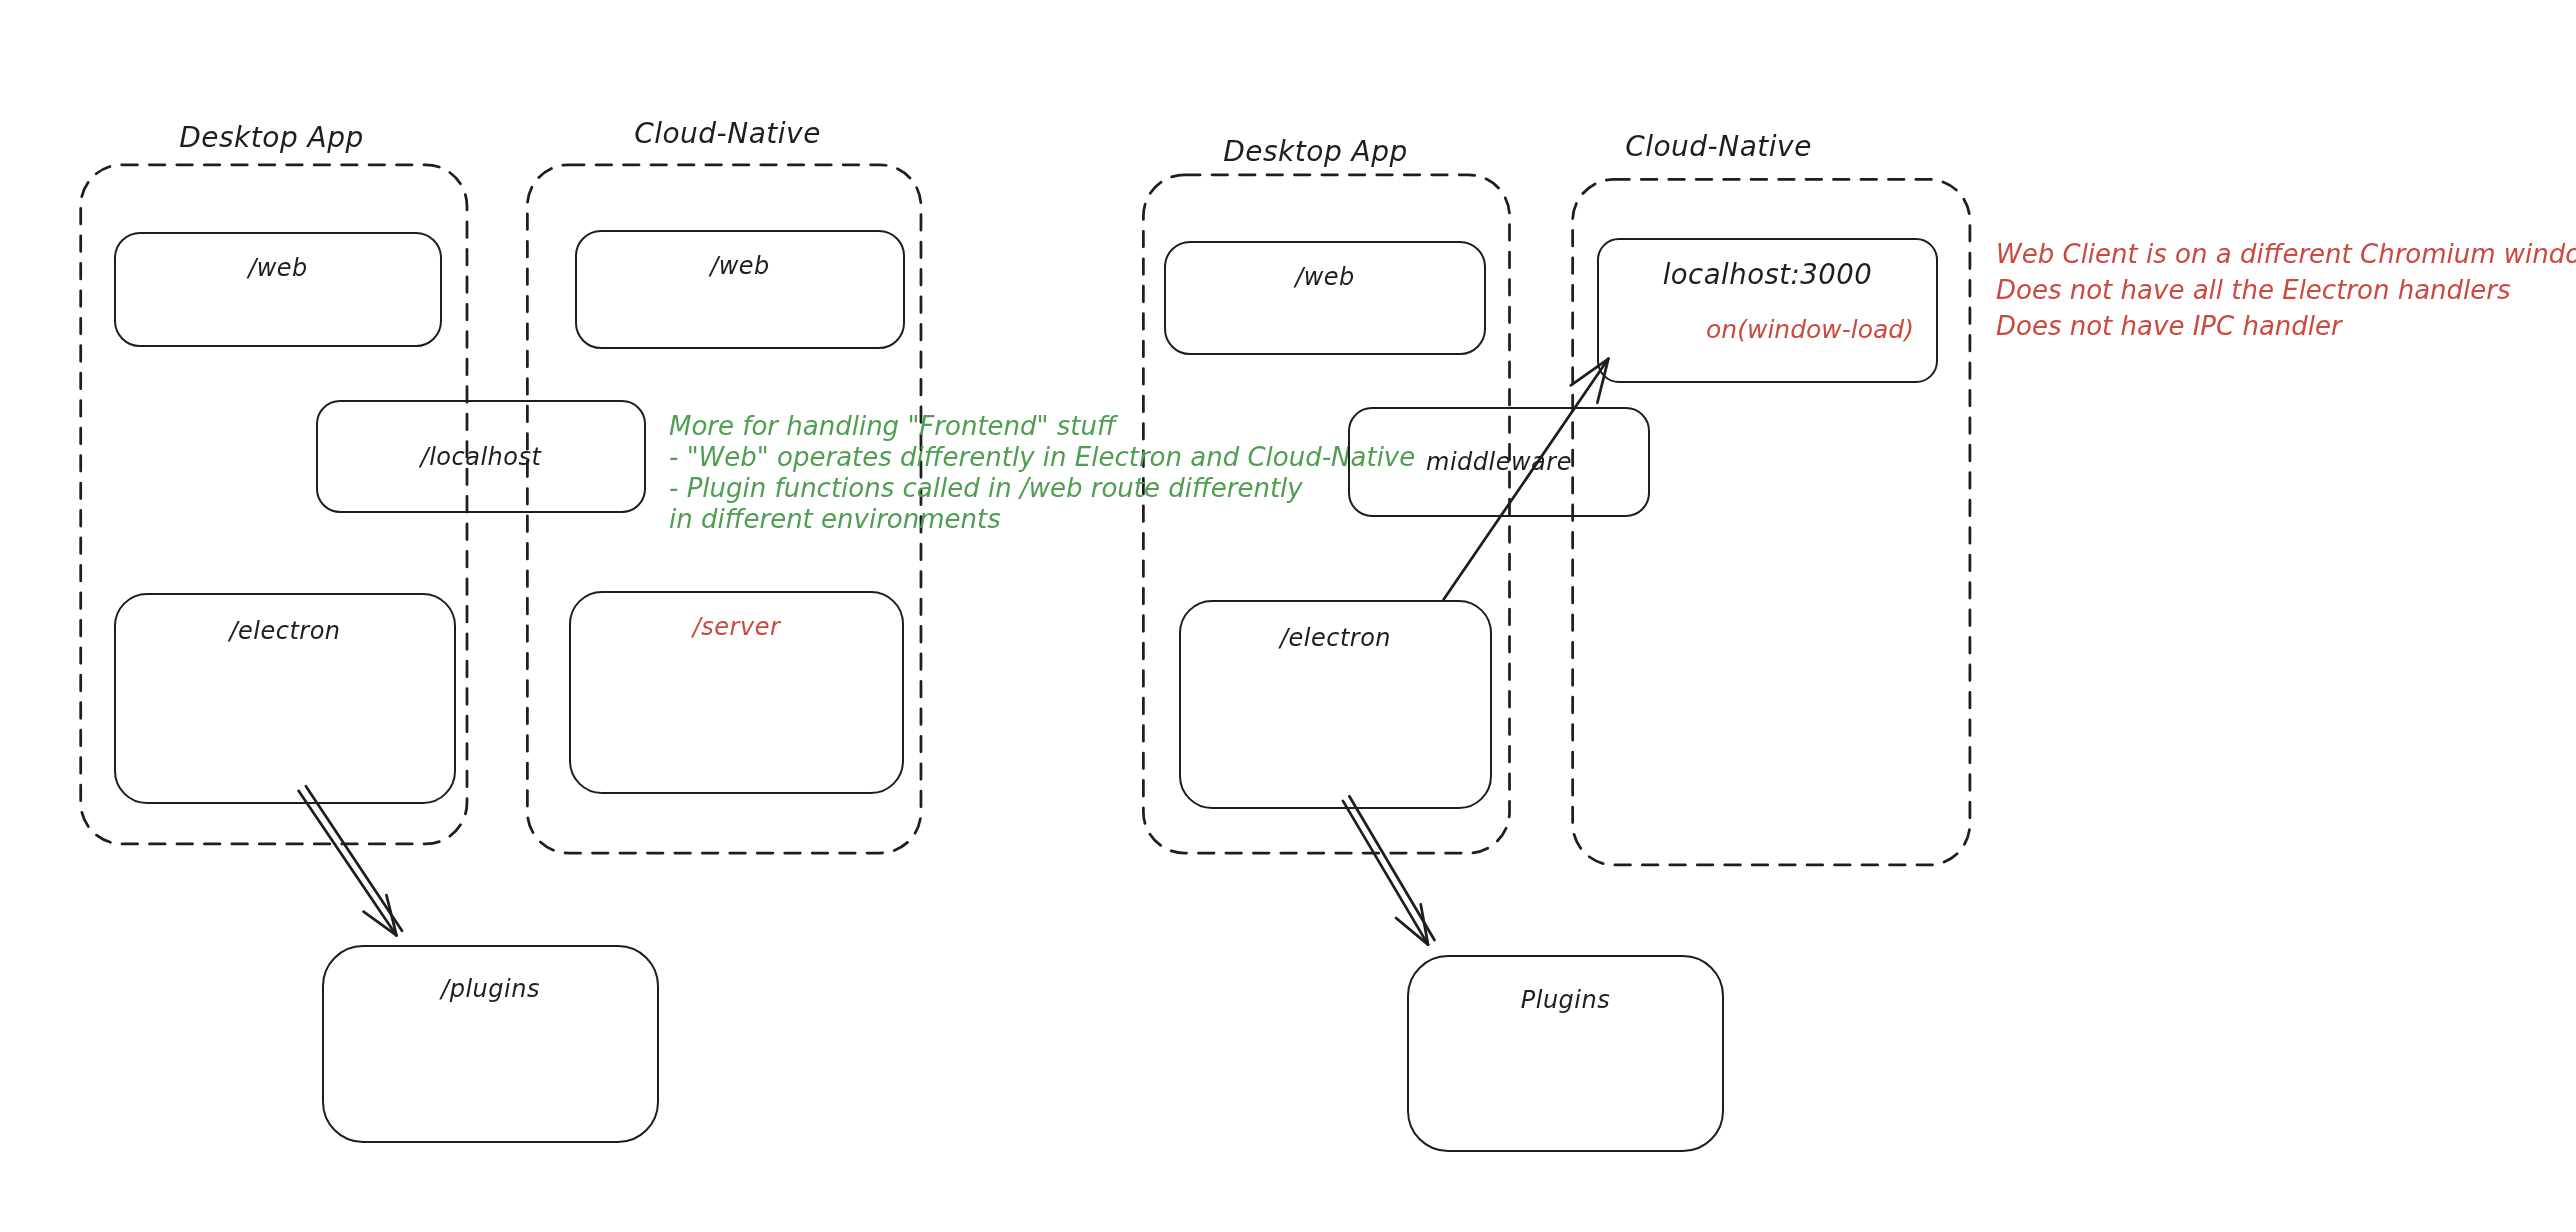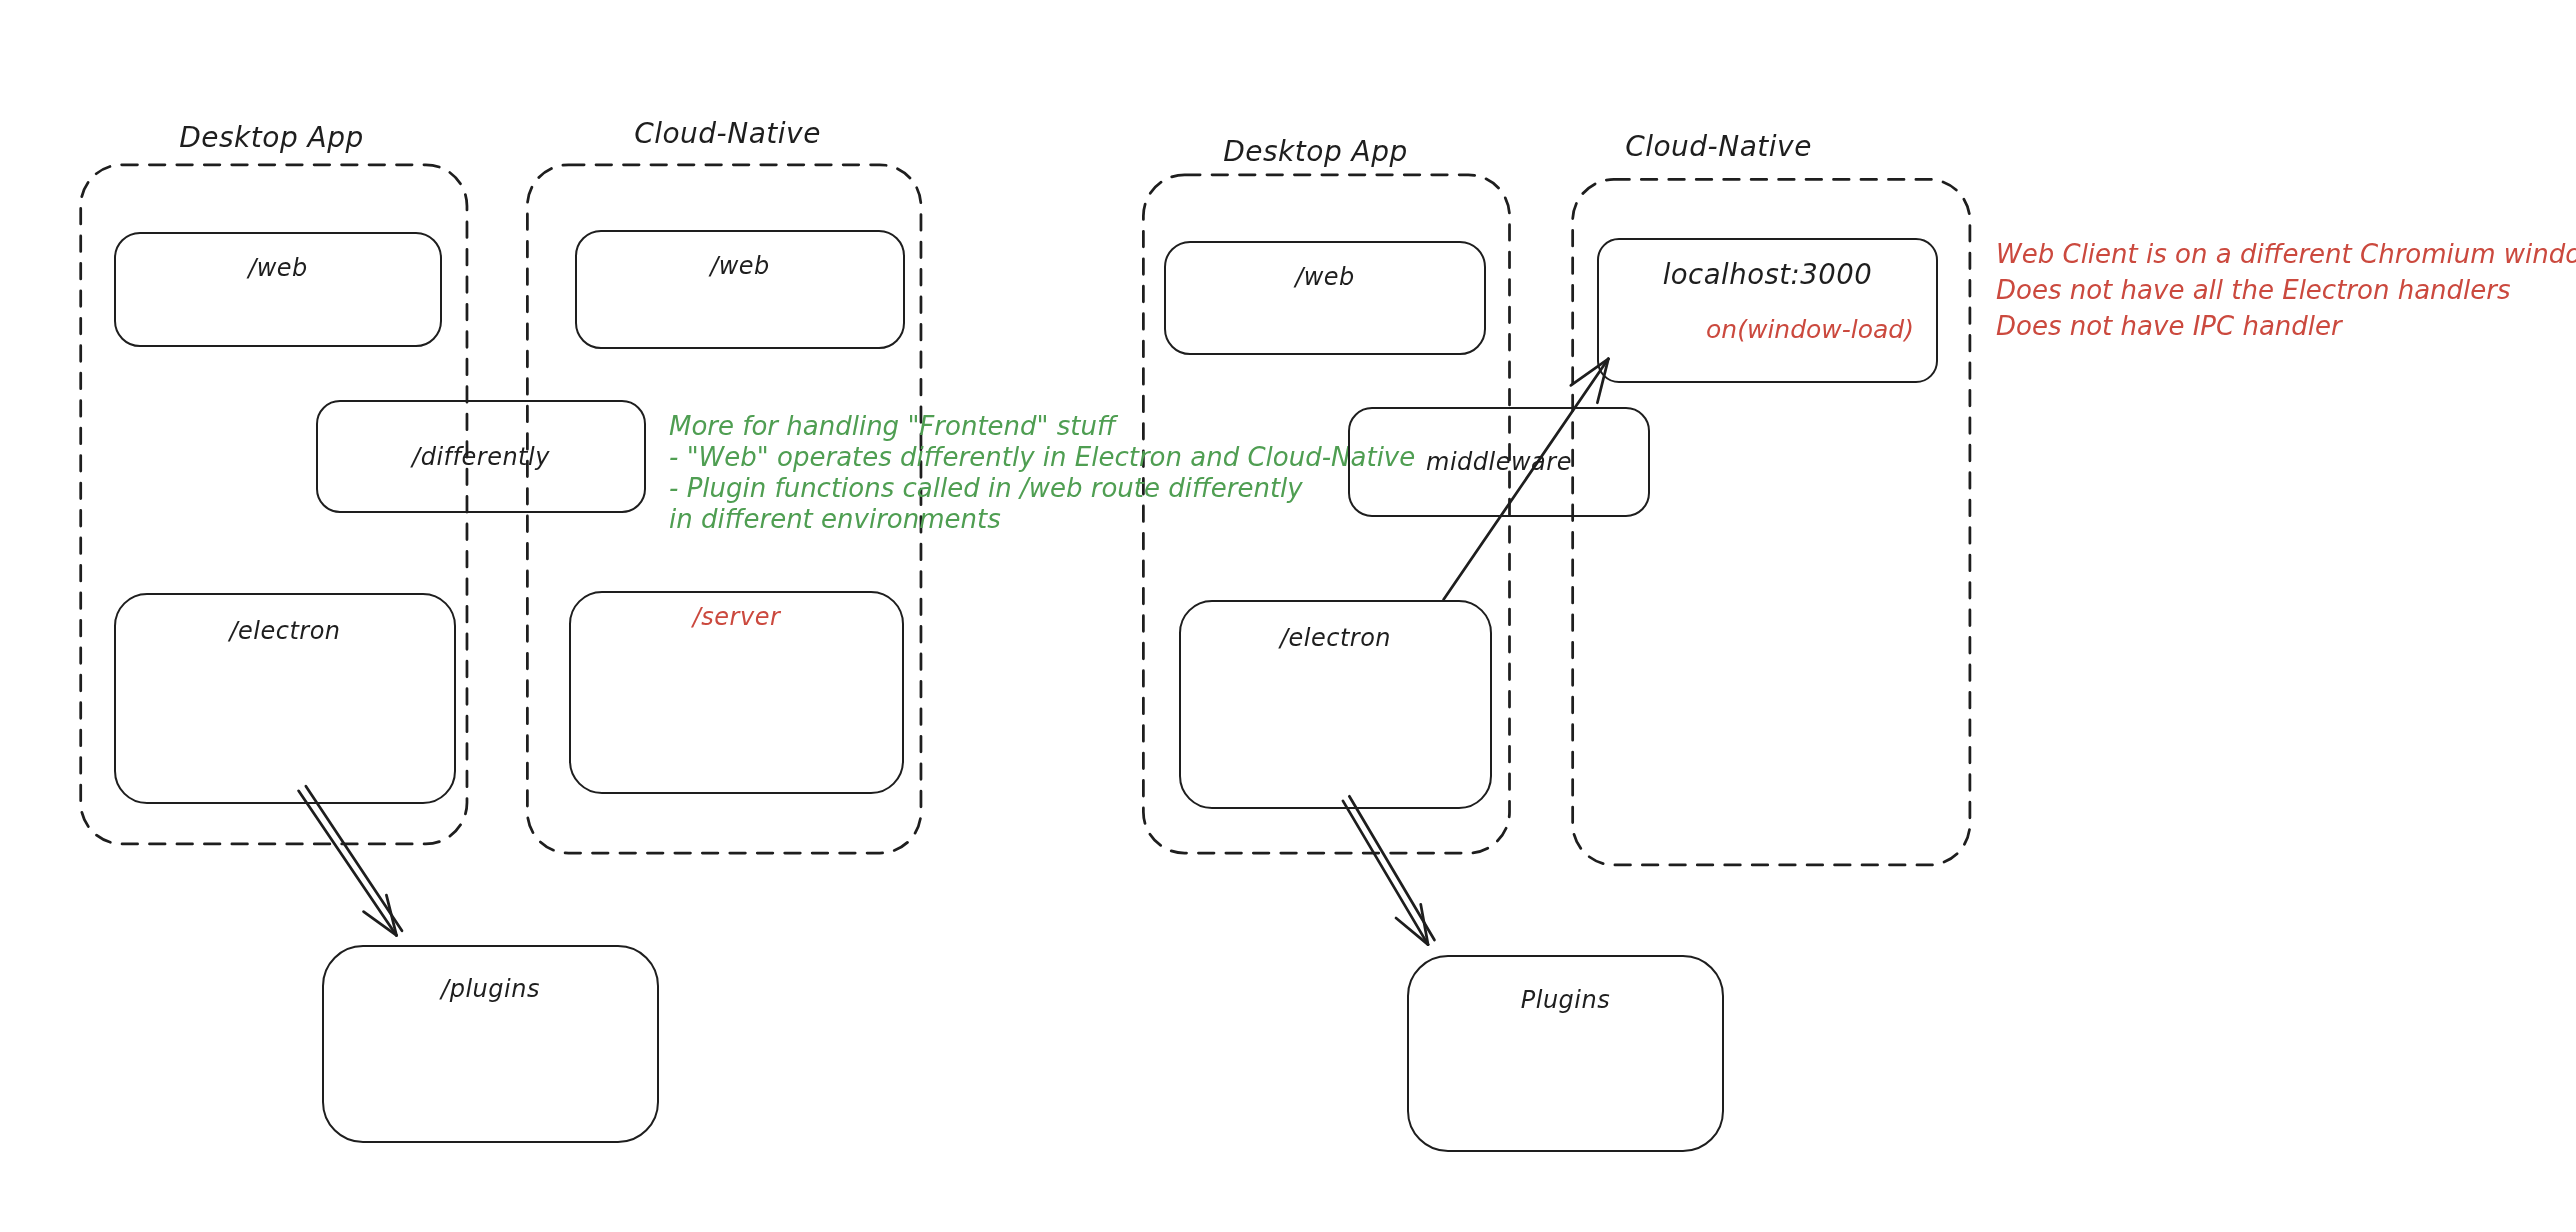--- a/index.html
+++ b/index.html
@@ -89,28 +89,28 @@
 
   <div class="sketch-box" style="left:114px; top:232px; width:328px; height:115px; border-radius:26px; padding-top:20px;">
     <span class="box-label">/web</span>
   </div>
 
   <div class="sketch-box" style="left:575px; top:230px; width:330px; height:119px; border-radius:26px; padding-top:20px;">
     <span class="box-label">/web</span>
   </div>
 
   <div class="sketch-box" style="left:316px; top:400px; width:330px; height:113px; border-radius:24px; align-items:center;">
-    <span class="box-label">/differently</span>
+    <span class="box-label">/localhost</span>
   </div>
 
   <div class="sketch-box" style="left:114px; top:593px; width:342px; height:211px; border-radius:33px; padding-top:22px;">
     <span class="box-label">/electron</span>
   </div>
 
-  <div class="sketch-box" style="left:569px; top:591px; width:335px; height:203px; border-radius:33px; padding-top:10px;">
+  <div class="sketch-box" style="left:569px; top:591px; width:335px; height:203px; border-radius:33px; padding-top:20px;">
     <span class="box-label red">/server</span>
   </div>
 
   <div class="sketch-box" style="left:322px; top:945px; width:337px; height:198px; border-radius:41px; padding-top:27.5px;">
     <span class="box-label">/plugins</span>
   </div>
 
   <div class="note green" style="left:669px; top:411px;">
     <div class="note-line">More for handling "Frontend" stuff</div>
     <div class="note-line">- "Web" operates differently in Electron and Cloud-Native</div>

